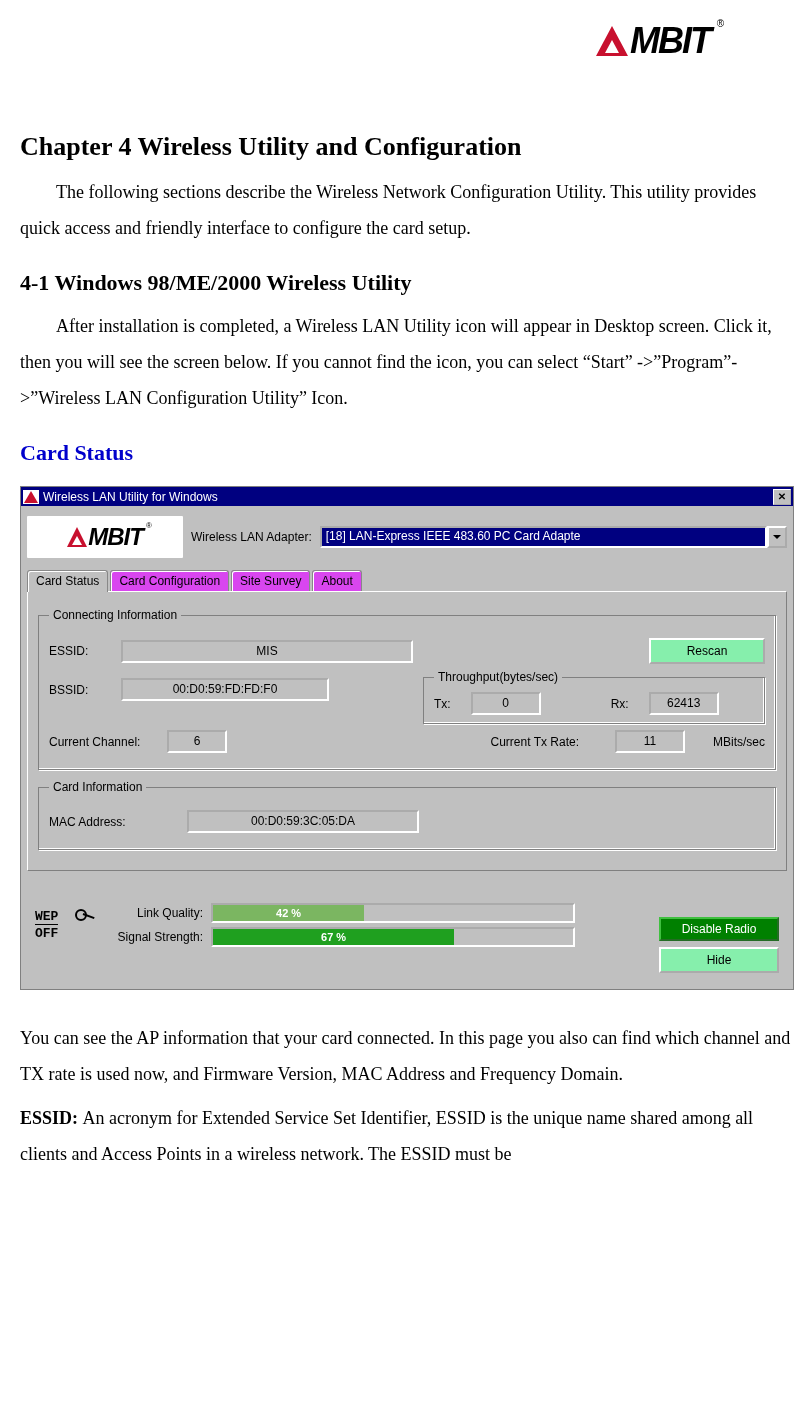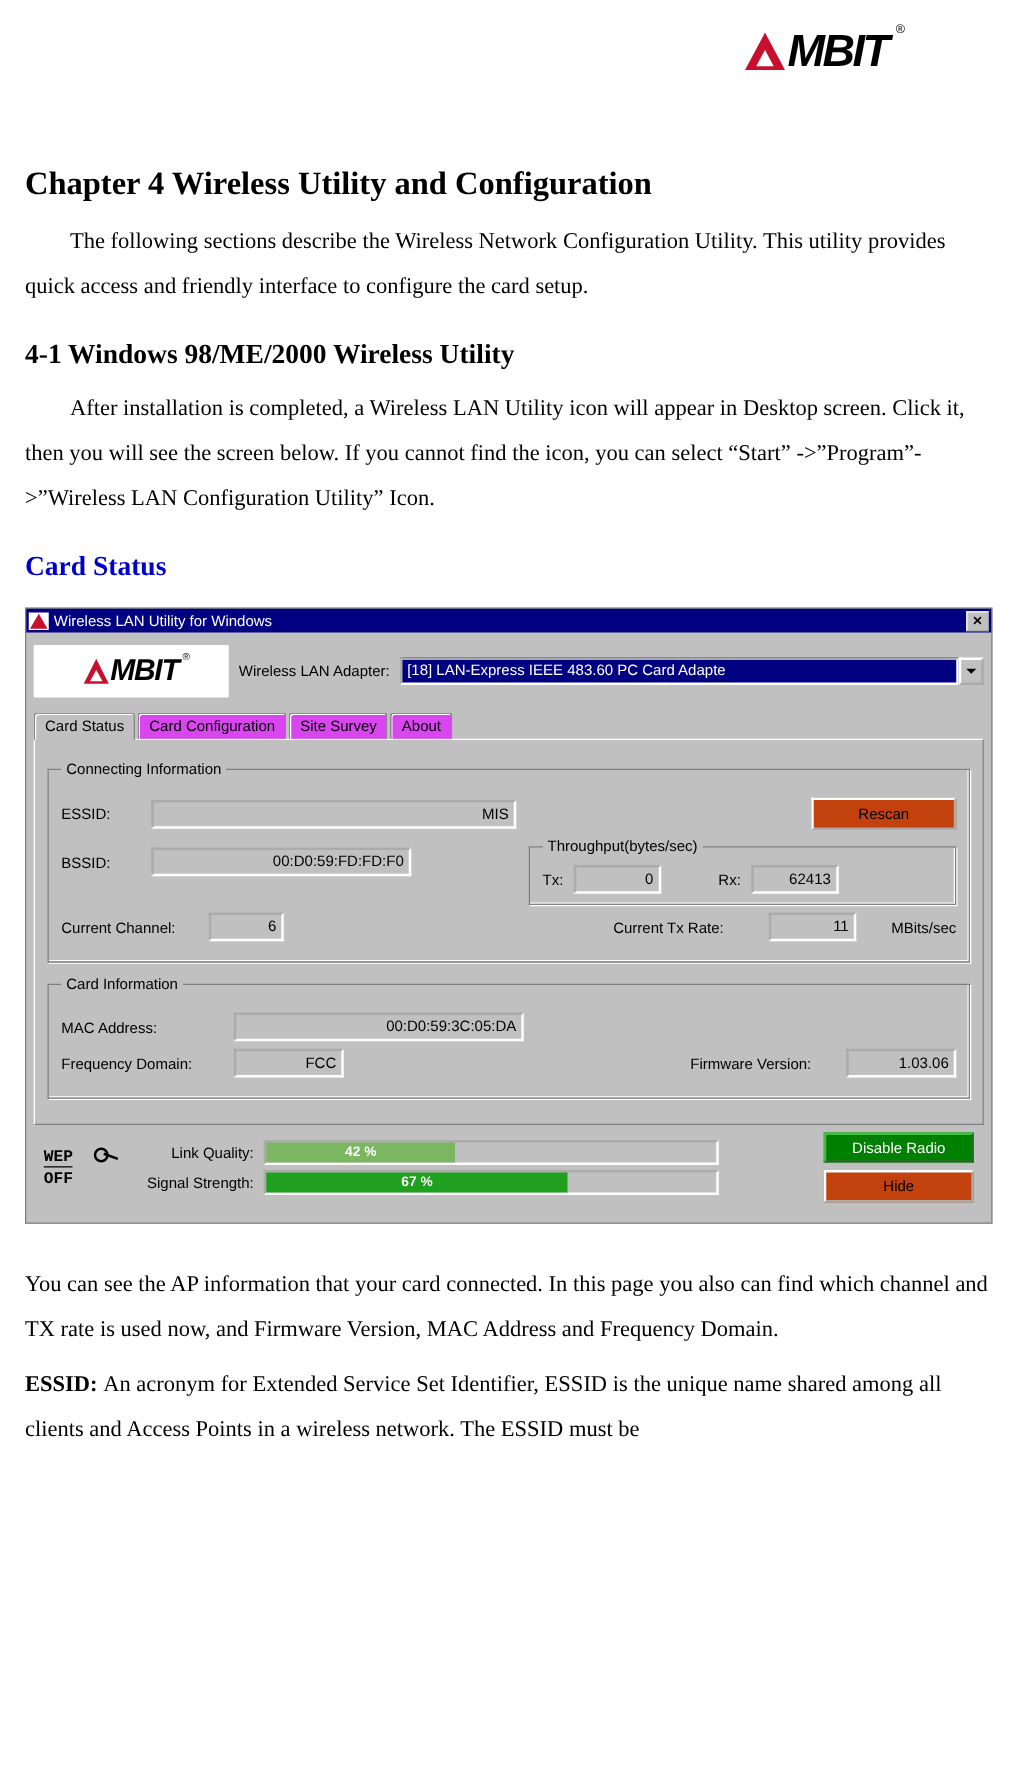--- a/index.html
+++ b/index.html
@@ -259,27 +259,27 @@
     gap: 8px;
     margin: 6px 0;
   }
   .label {
     font-size: 12px;
   }
   .sunken {
     border: 2px inset #fff;
     background: #c0c0c0;
     padding: 2px 4px;
-    text-align: right;
+    text-align: center;
     font-size: 12px;
     height: 15px;
   }
   .btn {
     border: 2px outset #fff;
-    background: #c2410c;
+    background: #86efac;
     padding: 2px 8px;
     font-size: 12px;
     min-width: 96px;
     text-align: right;
     height: 18px;
     display: flex;
     align-items: center;
     justify-content: center;
   }
   .tp-fieldset {
@@ -355,20 +355,21 @@
     flex-direction: column;
     gap: 6px;
   }
   .green-btn {
     background: #008000;
     color: #fff;
     border: 2px outset #40c040;
     text-align: center;
     padding: 3px 4px;
     font-size: 12px;
+    margin-top: 40px;
   }
 </style>
 </head>
 <body>
 
 <div class="page">
 
   <div class="header-logo">
     <div class="logo-word">
       <span class="logo-a"></span>
@@ -434,21 +435,21 @@
           </div>
 
           <div class="row" style="align-items:flex-start">
             <div style="display:flex;align-items:center;gap:8px;margin-top:8px">
               <span class="label" style="width:64px">BSSID:</span>
               <div class="sunken" style="width:196px">00:D0:59:FD:FD:F0</div>
             </div>
             <div style="flex:1"></div>
             <fieldset class="tp-fieldset" style="flex:none;width:320px">
               <legend>Throughput(bytes/sec)</legend>
-              <div style="display:flex;align-items:center;gap:8px">
+              <div style="display:flex;align-items:center;gap:20px">
                 <span class="label">Tx:</span>
                 <div class="sunken" style="width:58px">0</div>
                 <div style="width:30px"></div>
                 <span class="label">Rx:</span>
                 <div class="sunken" style="width:58px">62413</div>
               </div>
             </fieldset>
           </div>
 
           <div class="row">
@@ -461,28 +462,20 @@
             <span class="label" style="margin-left:20px">MBits/sec</span>
           </div>
         </fieldset>
 
         <fieldset>
           <legend>Card Information</legend>
           <div class="row">
             <span class="label" style="width:130px">MAC Address:</span>
             <div class="sunken" style="width:220px">00:D0:59:3C:05:DA</div>
           </div>
-          <div class="row">
-            <span class="label" style="width:130px">Frequency Domain:</span>
-            <div class="sunken" style="width:76px">FCC</div>
-            <div style="flex:1"></div>
-            <span class="label">Firmware Version:</span>
-            <div style="width:12px"></div>
-            <div class="sunken" style="width:76px">1.03.06</div>
-          </div>
         </fieldset>
       </div>
 
       <div class="bottom-bar">
         <div class="wep-box">
           <div style="display:flex;align-items:center;gap:2px">
             <span class="wep-text">WEP</span>
             <span class="key-icon">
               <span class="key-ring"></span>
                 <span class="key-shaft"></span>

